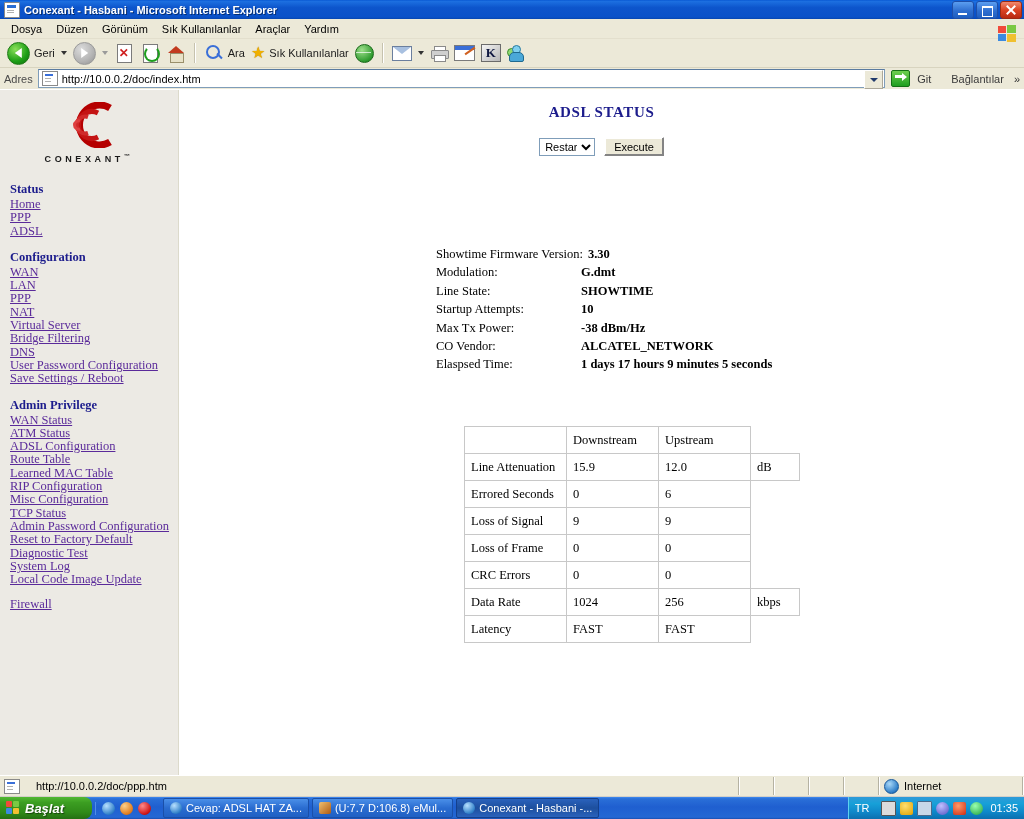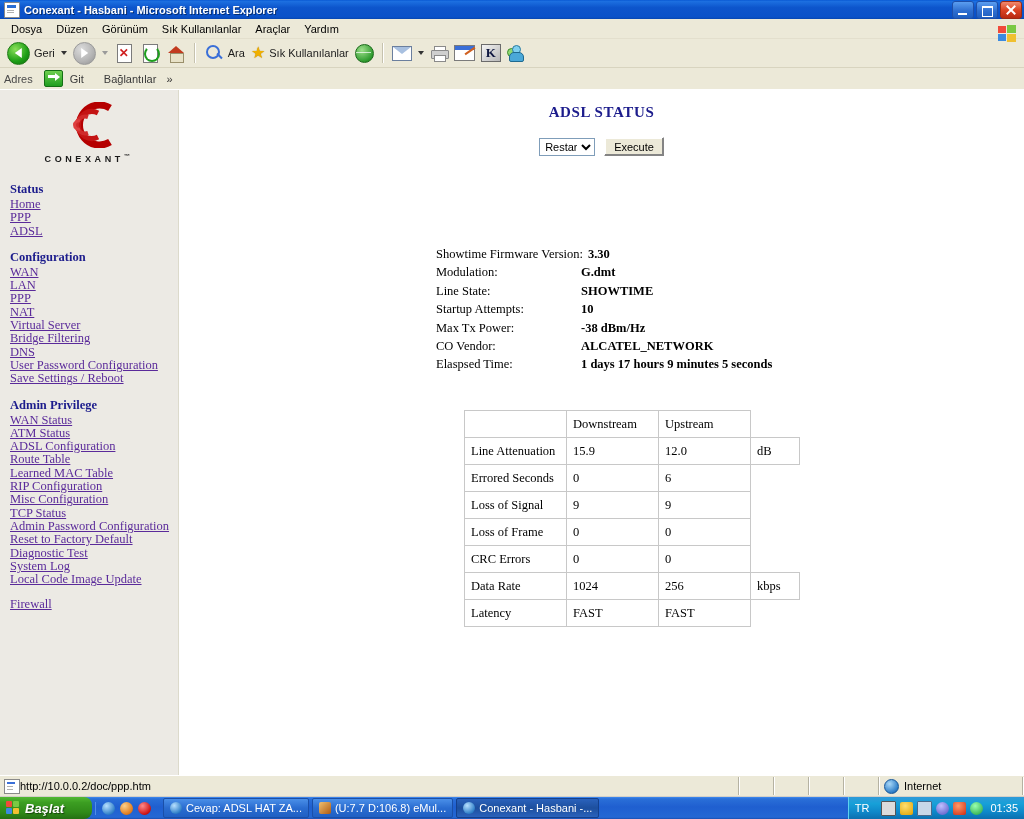--- a/index.html
+++ b/index.html
@@ -143,36 +143,36 @@
     background:#ece9d8;border:1px solid #848484;border-top-color:#fff;border-left-color:#fff;
     box-shadow:inset -1px -1px 0 #848484, inset 1px 1px 0 #fff;
   }
 
   .info{position:absolute;left:257px;top:155px;font-family:"Liberation Serif",serif;font-size:12.5px;color:#000;}
   .info .row{display:flex;line-height:18.4px;}
   .info .k{width:145px;flex:none;}
   .info .v{font-weight:bold;}
   .info .row.first .k{width:auto;padding-right:5px;}
 
-  .stats{position:absolute;left:285px;top:320px;border-collapse:collapse;font-family:"Liberation Serif",serif;font-size:12.5px;}
+  .stats{position:absolute;left:285px;top:336px;border-collapse:collapse;font-family:"Liberation Serif",serif;font-size:12.5px;}
   .stats td{border:1px solid #c8c8c8;padding:4px 6px;height:18px;vertical-align:middle;color:#000;background:#fff;}
   .stats td.lab{width:89px;}
   .stats td.num{width:79px;}
   .stats td.unit{width:36px;}
   .stats td.blank{border:none;}
   .stats td.hdr{text-align:left;}
 
   
   .statusbar{
     position:absolute;left:0;top:775px;width:1024px;height:20px;background:#ece9d8;
     display:flex;align-items:center;border-top:1px solid #fff;
   }
   .sb-pane{height:18px;display:flex;align-items:center;padding:0 4px;border-right:1px solid #fff;
            box-shadow:inset -1px 0 0 #b5b2a2;}
-  .sb-main{flex:1;gap:0;}
+  .sb-main{flex:1;gap:16px;}
   .sb-small{width:26px;}
   .sb-zone{width:135px;gap:5px;}
   .sb-ico{width:14px;height:13px;background:#fff;border:1px solid #8a8a8a;position:relative;flex:none;}
   .sb-ico:before{content:"";position:absolute;left:2px;top:2px;width:8px;height:2px;background:#3a6fd8;}
   .sb-ico:after{content:"";position:absolute;left:2px;top:6px;width:6px;height:1px;background:#b0b0b0;box-shadow:0 3px 0 0 #b0b0b0;}
   .sb-globe{width:13px;height:13px;border-radius:50%;background:radial-gradient(circle at 35% 30%,#a8d8f8,#2f7fc8 70%,#15569a);border:1px solid #15569a;flex:none;}
   .sb-txt{font-size:11px;color:#000;white-space:nowrap;}
 
   
   .taskbar{
@@ -334,20 +334,27 @@
         <rect x="4" y="5" width="8" height="7" fill="#f04a3a"></rect>
         <rect x="13" y="4" width="9" height="8" fill="#7ac943"></rect>
         <rect x="4" y="13" width="8" height="7" fill="#3a8ae0"></rect>
         <rect x="13" y="13" width="9" height="8" fill="#f0c030"></rect>
       </svg>
     </div>
   </div>
 
   <div class="addrbar">
     <span class="addr-label">Adres</span>
+    <div class="addr-field">
+      <span class="addr-ico"></span>
+      <span class="addr-text">http://10.0.0.2/doc/index.htm</span>
+      <span class="addr-drop">
+          <span class="dcaret"></span>
+        </span>
+    </div>
     <div class="go-btn">
       <span class="go-ico"></span>
       <span class="links">Git</span>
     </div>
     <div class="go-btn">
       <span class="links">Bağlantılar</span>
     </div>
     <span class="chev">»</span>
   </div>
 

